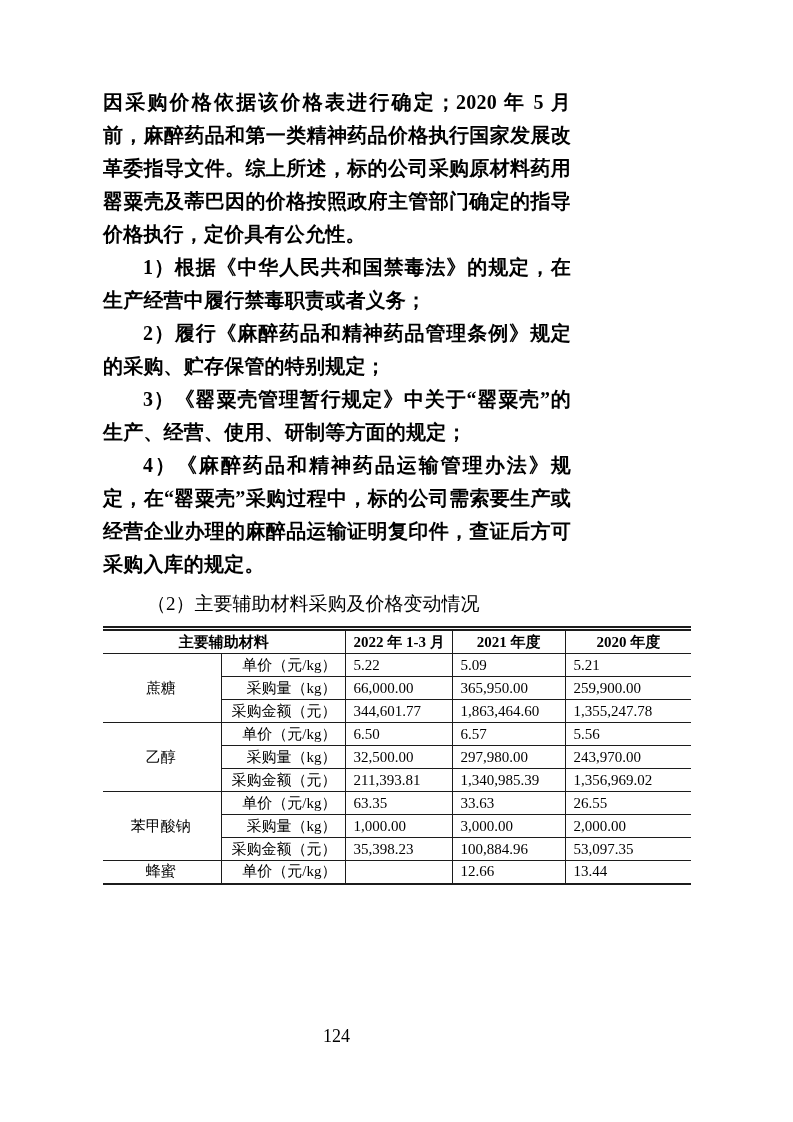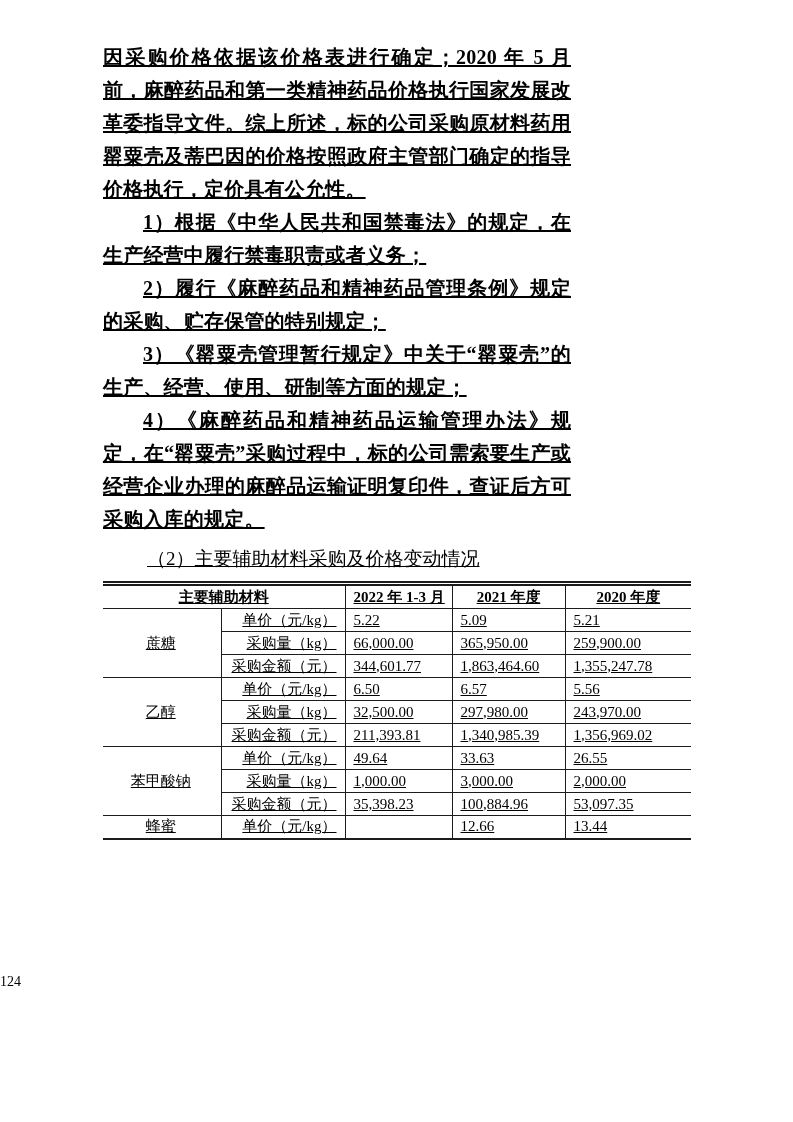--- a/index.html
+++ b/index.html
@@ -7,23 +7,22 @@
   body {
     width:793px; height:1122px;
     background:#ffffff;
     font-family:"Liberation Serif","DejaVu Serif",serif;
     color:#000;
     position:relative;
     overflow:hidden;
   }
   .page {
     width:673px; height:1122px;
-    padding:41px 102px 0 103px;
+    padding:86px 102px 0 103px;
     position:relative;
-    text-decoration:underline;
   }
   p.body {
     margin:0;
     font-size:20px;
     line-height:33px;
     text-align:justify;
     font-weight:700;
     letter-spacing:0.2px;
   }
   p.indent { text-indent:2em; }
@@ -60,22 +59,23 @@
     font-weight:400;
   }
   table.materials tr.group-start td { border-top:1.6px solid #1c1c1c; }
   .bl { border-left:1px solid #1c1c1c; }
   .c-material { text-align:center; vertical-align:middle; padding-left:6px !important; }
   .c-metric { text-align:right; }
   .c-val { text-align:left; }
   .page-number {
     position:absolute;
     left:0; right:0;
-    top:974px;
-    font-size:14px;
+    top:1026px;
+    text-align:center;
+    font-size:18px;
     font-weight:400;
   }
 </style>
 </head>
 <body>
 
 <div class="page">
 
   <p class="body">因采购价格依据该价格表进行确定；2020 年 5 月前，麻醉药品和第一类精神药品价格执行国家发展改革委指导文件。综上所述，标的公司采购原材料药用罂粟壳及蒂巴因的价格按照政府主管部门确定的指导价格执行，定价具有公允性。</p>
   <p class="body indent">1）根据《中华人民共和国禁毒法》的规定，在生产经营中履行禁毒职责或者义务；</p>
@@ -139,21 +139,21 @@
       <tr>
         <td class="c-metric bl">采购金额（元）</td>
         <td class="c-val bl">211,393.81</td>
         <td class="c-val bl">1,340,985.39</td>
         <td class="c-val bl">1,356,969.02</td>
       </tr>
 
       <tr class="group-start">
         <td class="c-material" rowspan="3">苯甲酸钠</td>
         <td class="c-metric bl">单价（元/kg）</td>
-        <td class="c-val bl">49.64</td>
+        <td class="c-val bl">63.35</td>
         <td class="c-val bl">33.63</td>
         <td class="c-val bl">26.55</td>
       </tr>
       <tr>
         <td class="c-metric bl">采购量（kg）</td>
         <td class="c-val bl">1,000.00</td>
         <td class="c-val bl">3,000.00</td>
         <td class="c-val bl">2,000.00</td>
       </tr>
       <tr>

